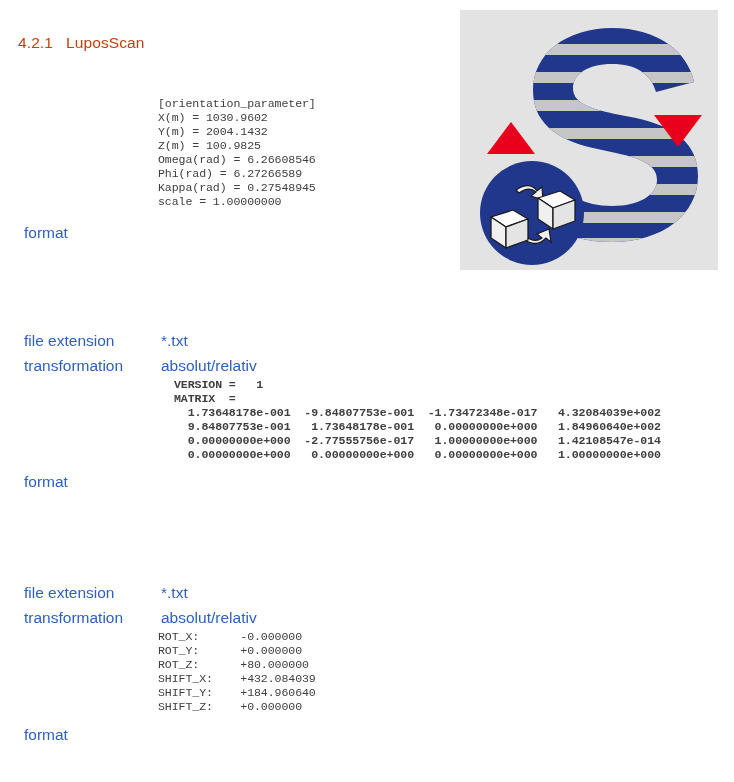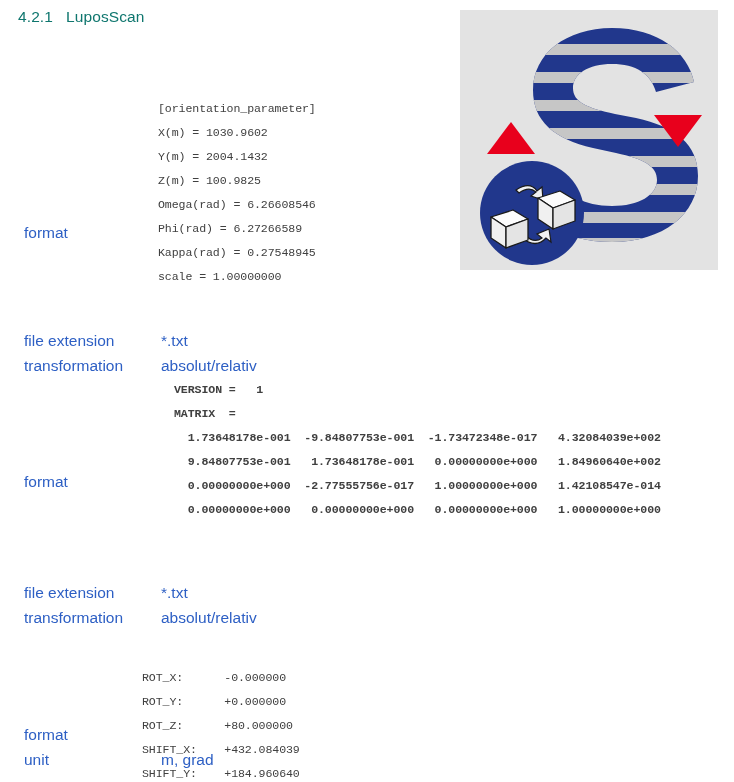--- a/index.html
+++ b/index.html
@@ -18,23 +18,24 @@
   .page {
     position: relative;
     width: 734px;
     height: 782px;
   }
 
   
   .heading {
     position: absolute;
     font-size: 15.5px;
-    color: #0f766e;
+    color: #c2410c;
     letter-spacing: 0.1px;
     white-space: nowrap;
+    margin-top: 26px;
   }
   .heading .num {
     display: inline-block;
     width: 48px;
   }
 
   
   .spec-row {
     position: absolute;
     font-size: 15.5px;
@@ -49,21 +50,21 @@
   .spec-row .val {
     display: inline-block;
     vertical-align: top;
   }
 
   
   .code {
     position: absolute;
     font-family: "Liberation Mono", "DejaVu Sans Mono", monospace;
     font-size: 11.6px;
-    line-height: 24px;
+    line-height: 14px;
     color: #404040;
     white-space: pre;
     letter-spacing: -0.1px;
   }
 
   
   .logo-box {
     position: absolute;
     background: #e3e3e3;
   }
@@ -180,28 +181,25 @@
 
 
   <div class="spec-row" style="left:24px; top:584px;">
     <span class="lbl">file extension</span><span class="val">*.txt</span>
   </div>
 
   <div class="spec-row" style="left:24px; top:609px;">
     <span class="lbl">transformation</span><span class="val">absolut/relativ</span>
   </div>
 
-  <div class="code" style="left:142px; top:630px;margin-top:36px;">ROT_X:      -0.000000
+  <div class="code" style="left:158px; top:630px;">ROT_X:      -0.000000
 ROT_Y:      +0.000000
 ROT_Z:      +80.000000
 SHIFT_X:    +432.084039
 SHIFT_Y:    +184.960640
 SHIFT_Z:    +0.000000</div>
 
   <div class="spec-row" style="left:24px; top:726px;">
     <span class="lbl">format</span>
   </div>
 
-  <div class="spec-row" style="left:24px; top:751px;">
-    <span class="lbl">unit</span><span class="val">m, grad</span>
-  </div>
 
 </div>
 
 </body></html>

